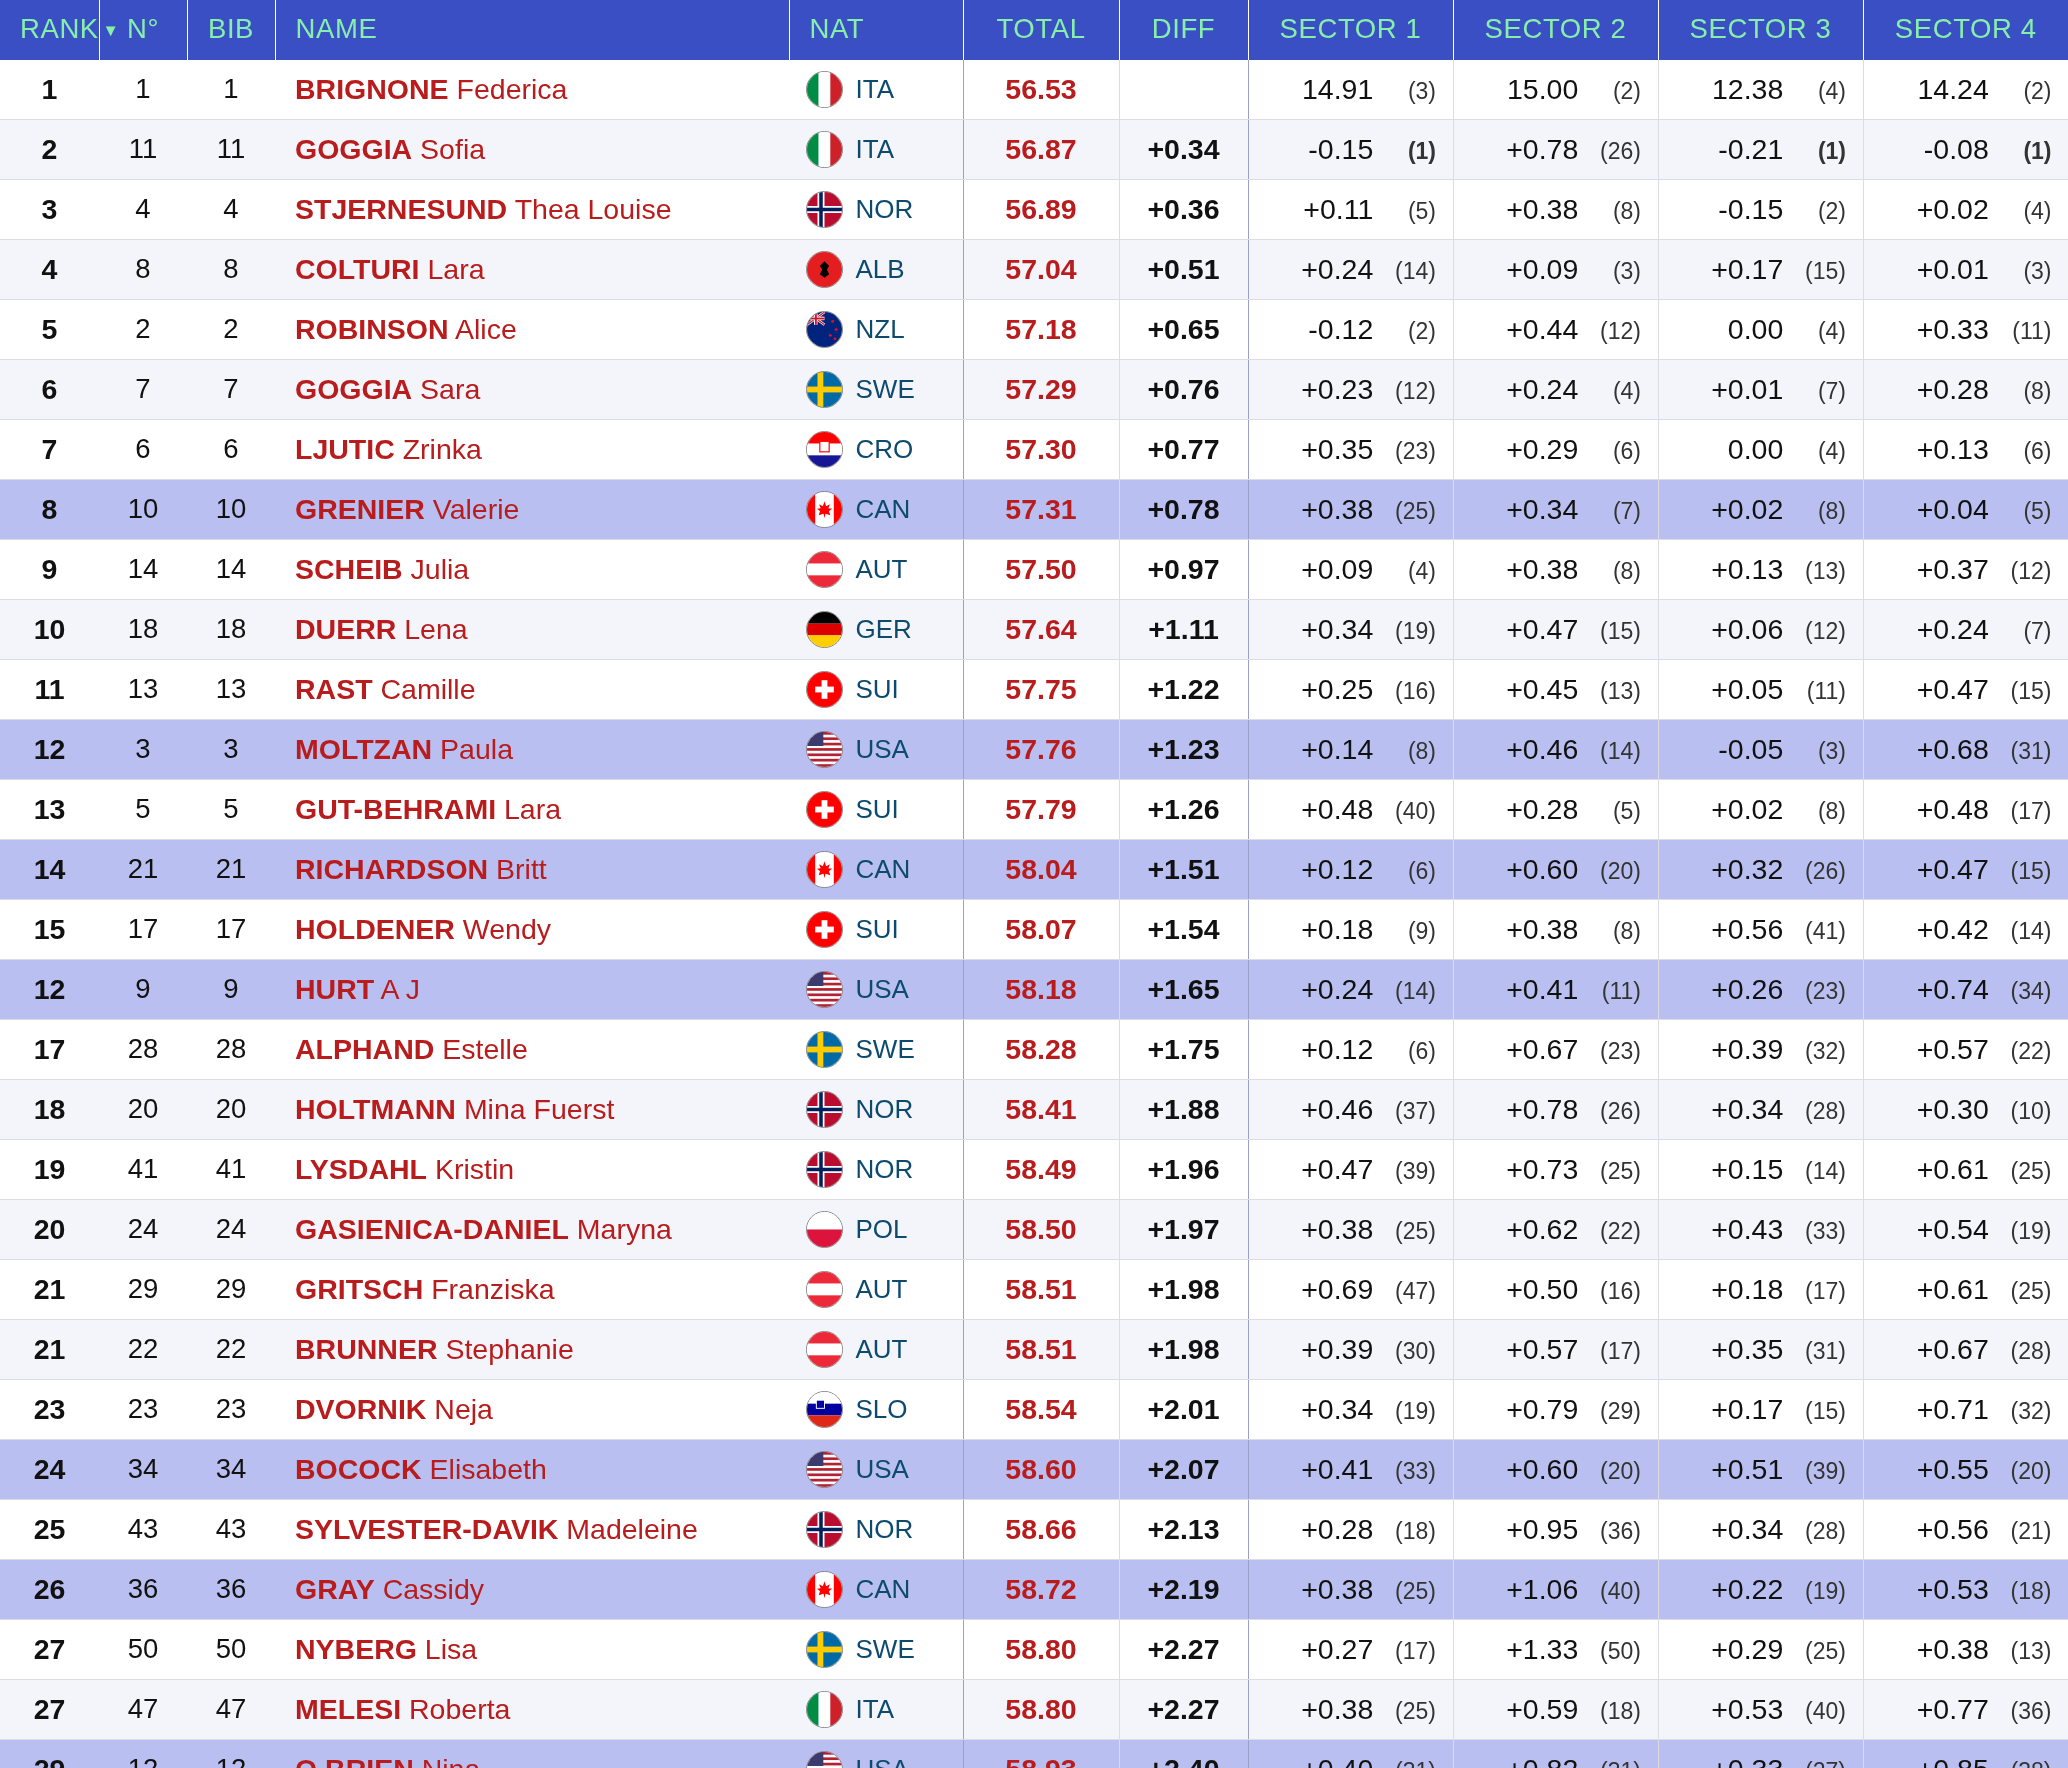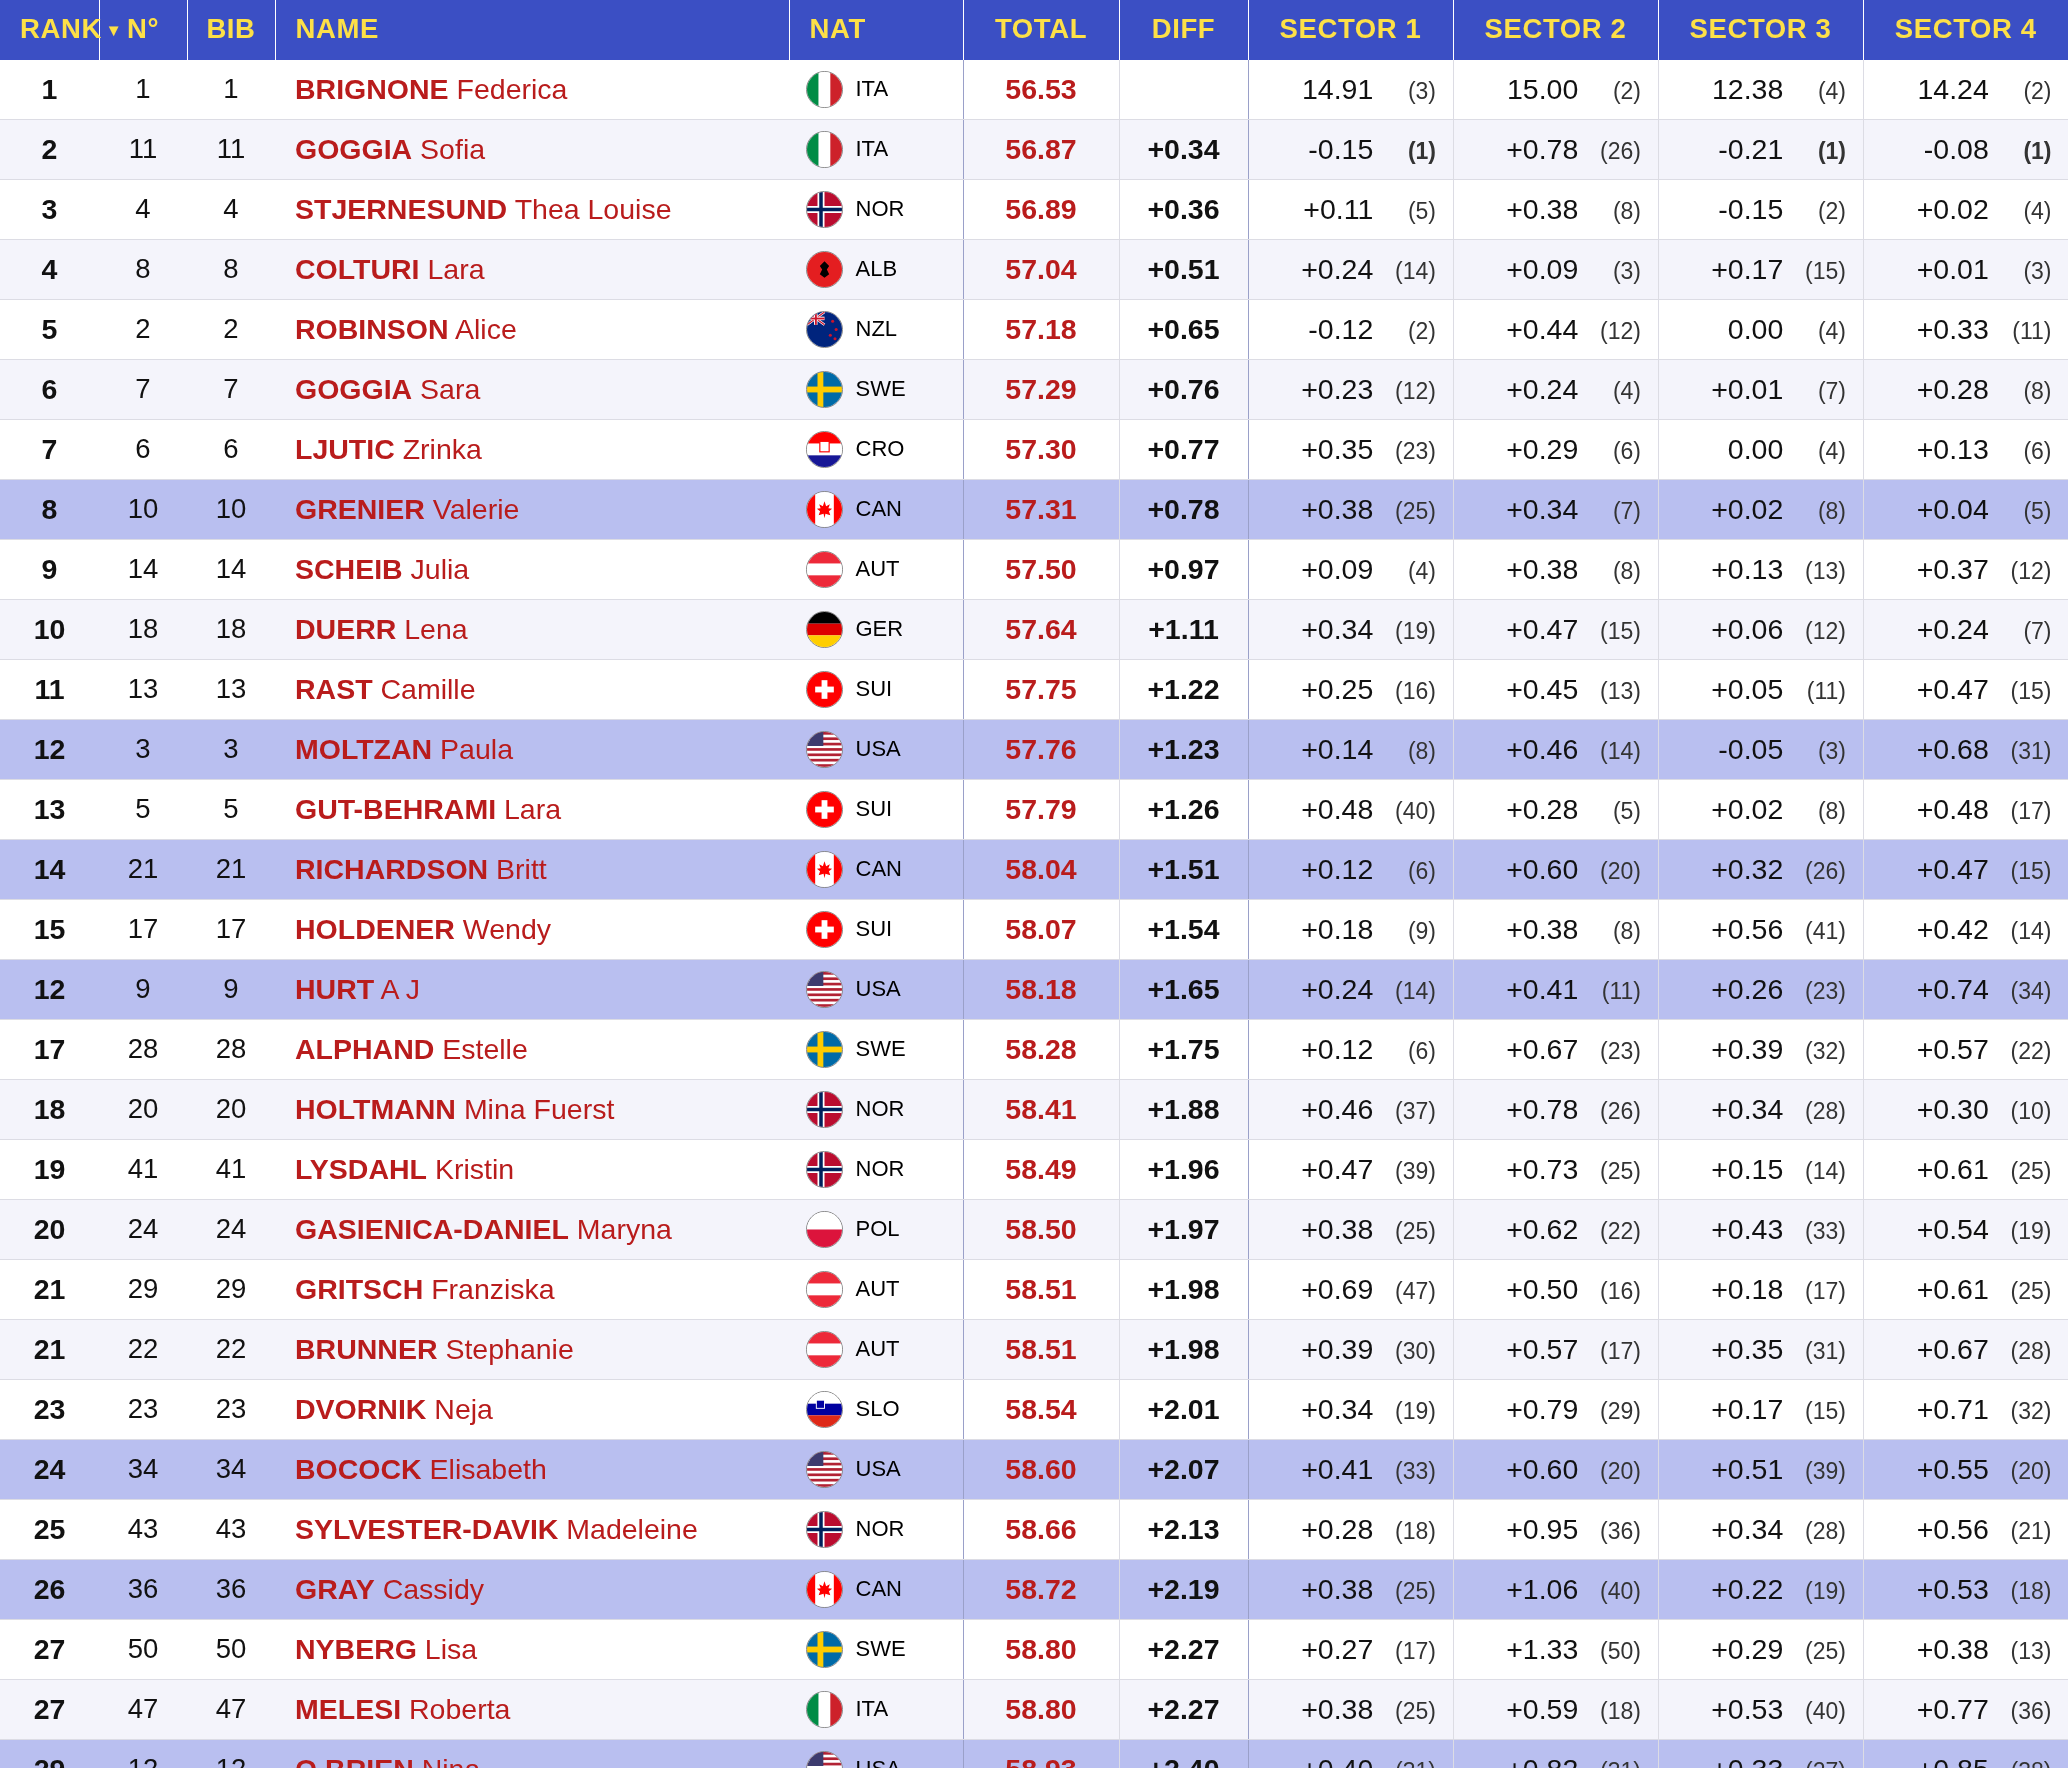--- a/index.html
+++ b/index.html
@@ -12,22 +12,22 @@
     width: 2068px;
   }
   table.results {
     border-collapse: collapse;
     width: 2068px;
     table-layout: fixed;
     font-size: 27.5px;
   }
   thead th {
     background: #3b4fc4;
-    color: #fde047;
-    font-weight: bold;
+    color: #86efac;
+    font-weight: normal;
     font-size: 27.5px;
     letter-spacing: 0.6px;
     padding: 13px 0 14.7px 0;
     text-align: center;
     white-space: nowrap;
     border-right: 1.8px solid #ffffff;
     margin-left: 30px;
   }
   thead th.left { text-align: left; padding-left: 20px; }
   thead th:last-child { border-right: none; }
@@ -80,22 +80,22 @@
     width: 37px; height: 37px;
     border-radius: 50%;
     border: 0.9px solid #888;
     overflow: hidden;
     position: relative;
     flex: 0 0 auto;
     box-sizing: border-box;
   }
   .flag svg { display: block; width: 100%; height: 100%; }
   .natcode {
-    font-size: 22px;
-    color: #000000;
+    font-size: 26px;
+    color: #0c4a6e;
   }
   td.total {
     text-align: center;
     font-weight: bold;
     font-size: 28.5px;
     color: #b91c1c;
     border-left: 1.8px solid #9aa0c9;
     border-right: 0.9px solid #dcdce4;
   }
   td.diff {

